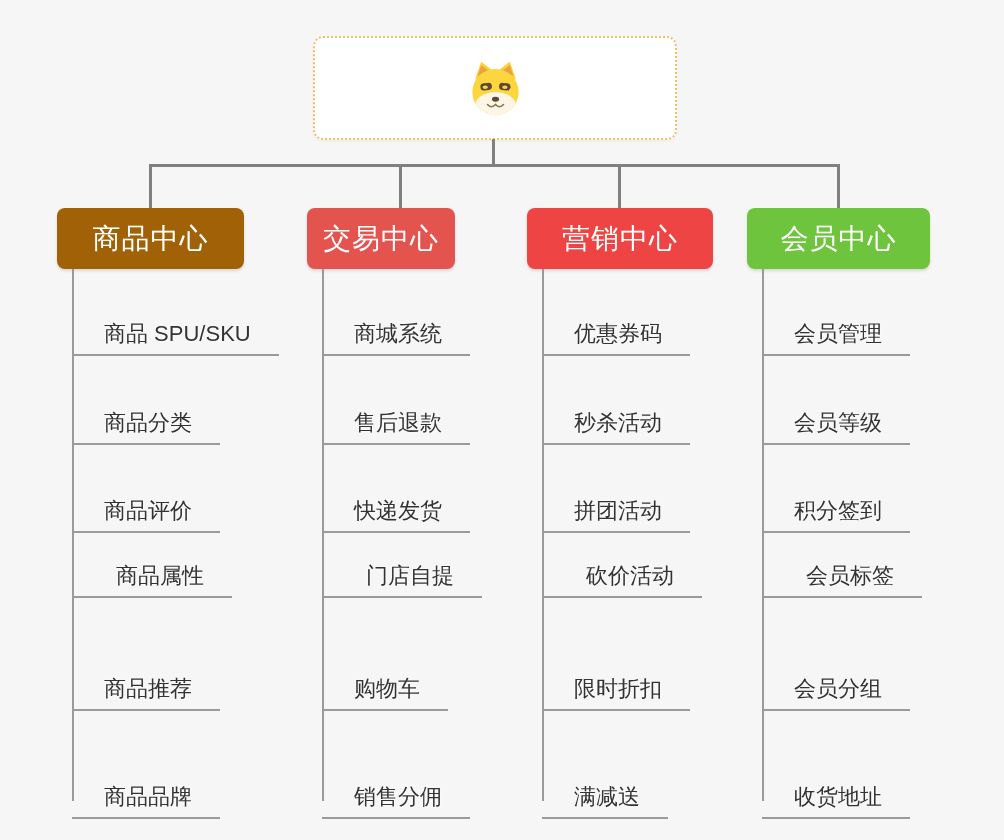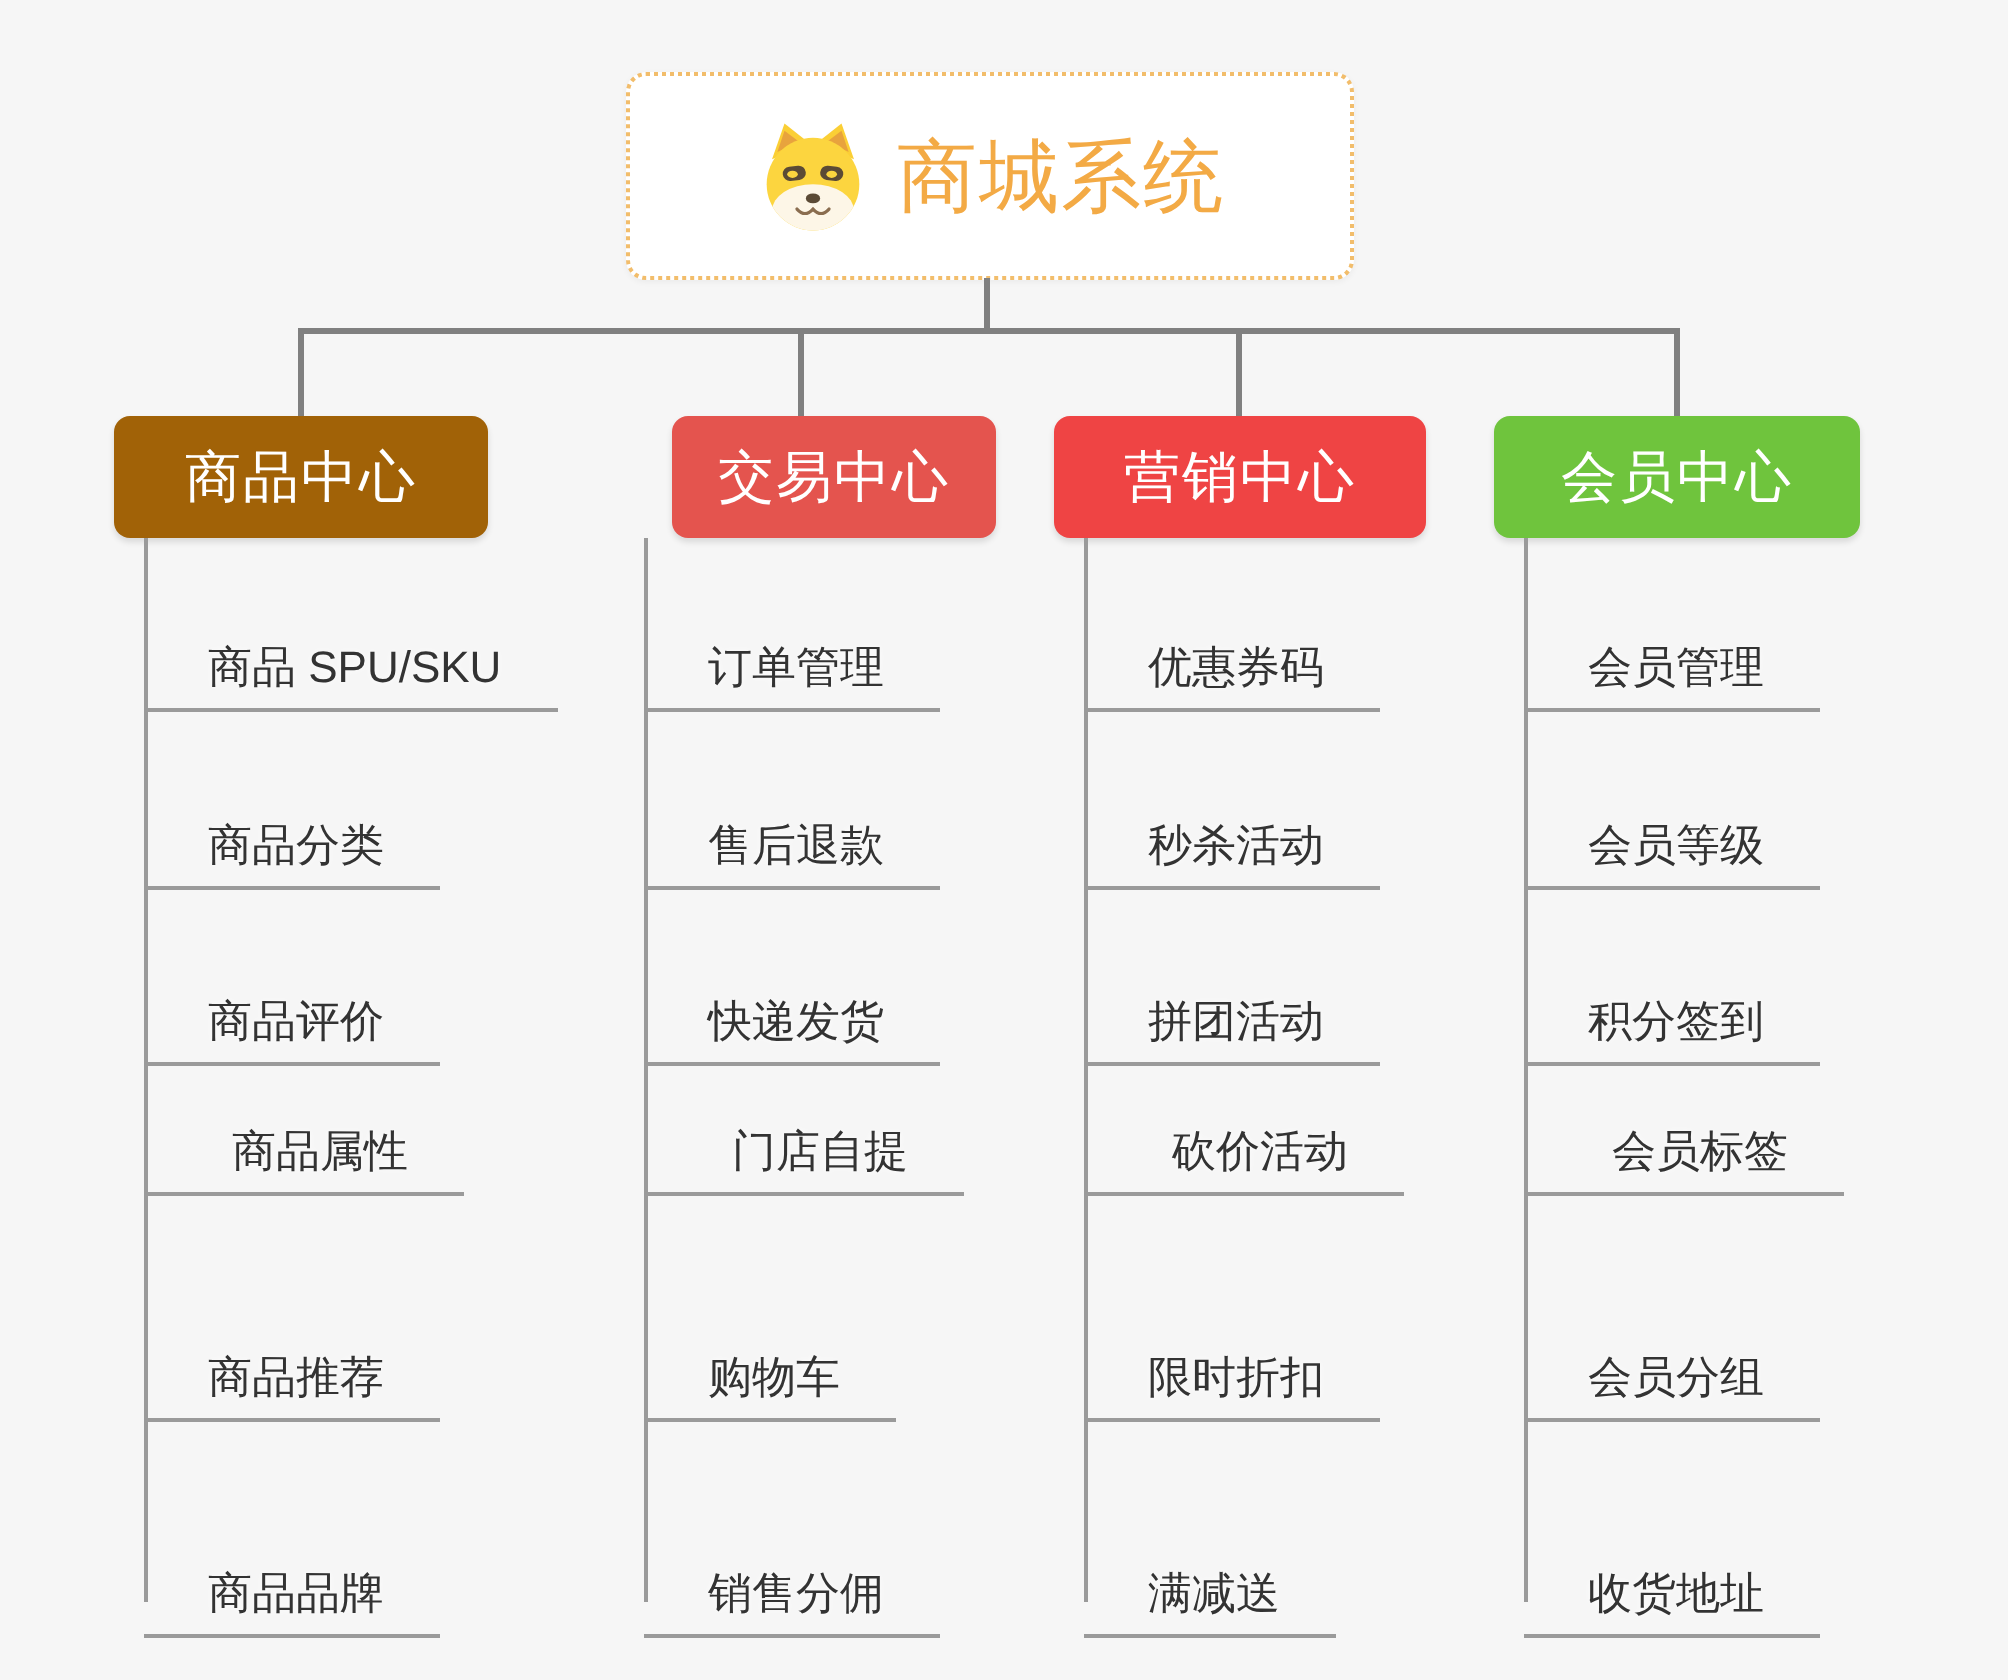--- a/index.html
+++ b/index.html
@@ -24,21 +24,21 @@
   .drop{top:164px;width:3px;height:46px;}
   .drop.d0{left:149px;} .drop.d1{left:399px;} .drop.d2{left:618px;} .drop.d3{left:837px;}
   
   .branch{
     position:absolute;top:208px;height:61px;border-radius:8px;
     display:flex;align-items:center;justify-content:center;
     color:#ffffff;font-size:28px;letter-spacing:1px;white-space:nowrap;
     box-shadow:0 2px 3px rgba(0,0,0,.12);cursor:pointer;
   }
   .branch.b0{left:57px;width:187px;}
-  .branch.b1{left:307px;width:162px;margin-left:29px;}
+  .branch.b1{left:307px;width:148px;}
   .branch.b2{left:527px;width:186px;}
   .branch.b3{left:747px;width:183px;}
   
   .spine{position:absolute;top:269px;width:2px;height:532px;background:#9a9a9a;}
   .spine.s0{left:72px;} .spine.s1{left:322px;} .spine.s2{left:542px;} .spine.s3{left:762px;}
   
   .leaf{
     position:absolute;white-space:nowrap;
     font-size:22px;color:#333333;line-height:32px;
     padding:0 28px 4px 32px;border-bottom:2px solid #9a9a9a;
@@ -63,21 +63,20 @@
         <circle cx="32" cy="36" r="26"></circle>
       </clipPath>
     <ellipse cx="32" cy="51" rx="23" ry="15" fill="#fdf6e7" clip-path="url(#headclip)"></ellipse>
     <rect x="15" y="26" width="13" height="8" rx="4" fill="#5b4a35" transform="rotate(-6 21 30)"></rect>
     <rect x="36" y="26" width="13" height="8" rx="4" fill="#5b4a35" transform="rotate(6 43 30)"></rect>
     <ellipse cx="20.5" cy="30.5" rx="3" ry="2" fill="#fcd53f"></ellipse>
     <ellipse cx="42.5" cy="30.5" rx="3" ry="2" fill="#fcd53f"></ellipse>
     <ellipse cx="32" cy="44" rx="4" ry="2.8" fill="#5b4a35"></ellipse>
     <path d="M23,50 Q27.5,55 32,50 Q36.5,55 41,50" stroke="#8a6d4f" stroke-width="1.8" fill="none" stroke-linecap="round"></path>
   </svg>
-  <span class="root-title">商城系统</span>
 </div>
 
 <div class="line stem"></div>
 <div class="line hbar"></div>
 <div class="line drop d0"></div>
 <div class="line drop d1"></div>
 <div class="line drop d2"></div>
 <div class="line drop d3"></div>
 
 <div class="branch b0" style="background: #a16207;">商品中心</div>
@@ -93,21 +92,21 @@
 <div class="colx0">
   <div class="leaf r0">商品 SPU/SKU</div>
   <div class="leaf r1">商品分类</div>
   <div class="leaf r2">商品评价</div>
   <div class="leaf r3">商品属性</div>
   <div class="leaf r4">商品推荐</div>
   <div class="leaf r5">商品品牌</div>
 </div>
 
 <div class="colx1">
-  <div class="leaf r0">订单管理</div>
+  <div class="leaf r0">商城系统</div>
   <div class="leaf r1">售后退款</div>
   <div class="leaf r2">快递发货</div>
   <div class="leaf r3">门店自提</div>
   <div class="leaf r4">购物车</div>
   <div class="leaf r5">销售分佣</div>
 </div>
 
 <div class="colx2">
   <div class="leaf r0">优惠券码</div>
   <div class="leaf r1">秒杀活动</div>

